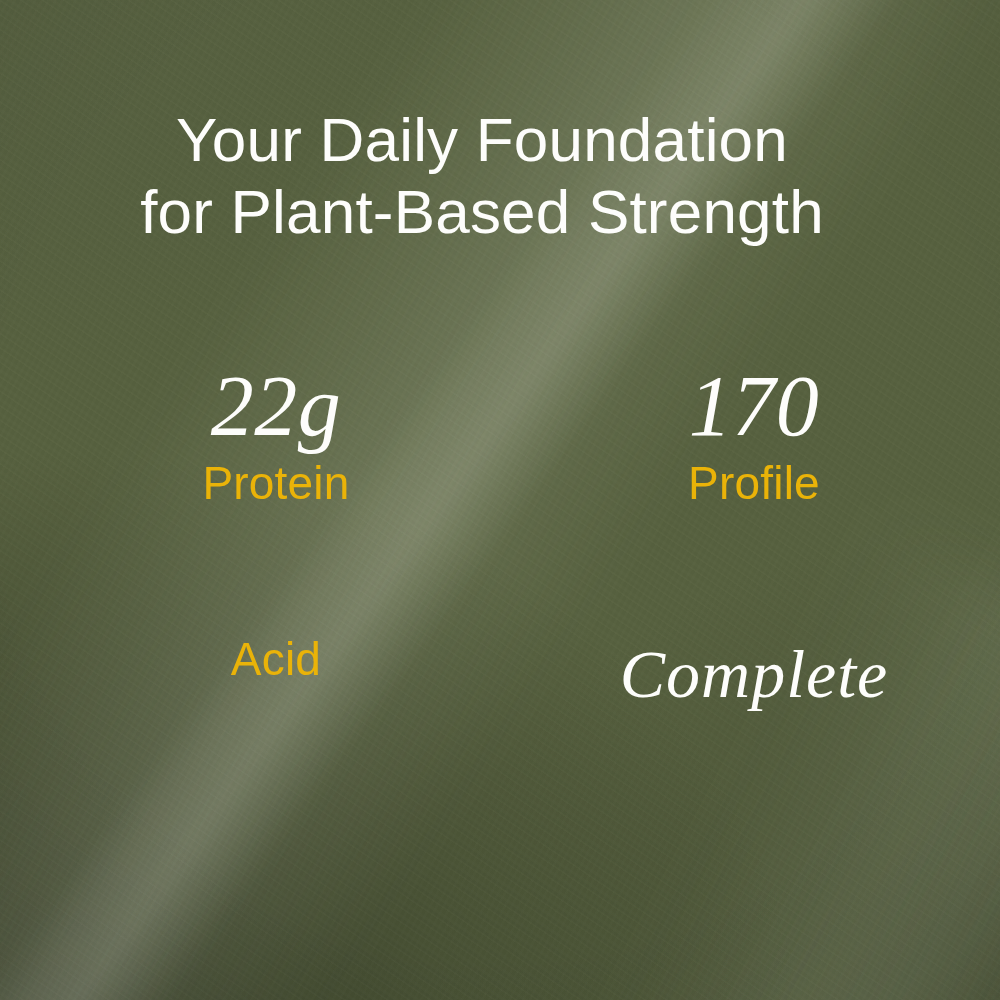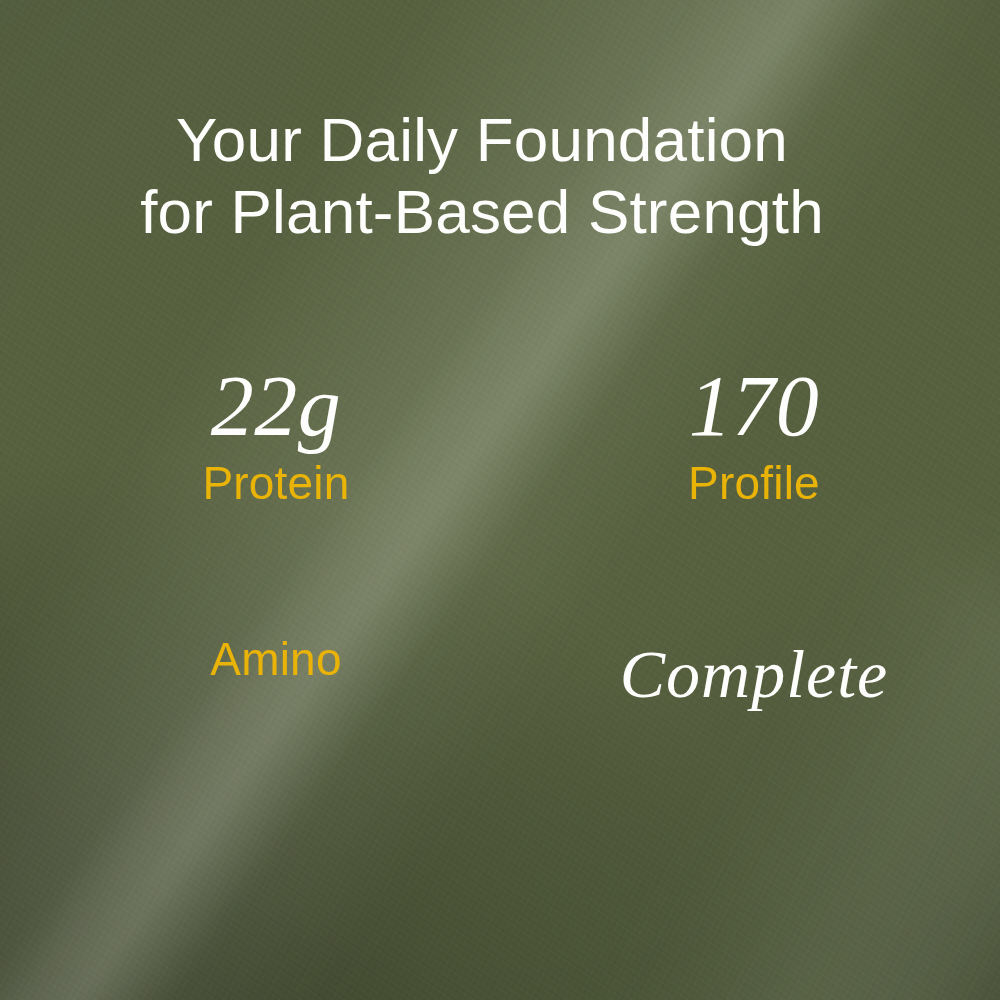--- a/index.html
+++ b/index.html
@@ -201,21 +201,21 @@
 
       <div class="stat-col-right">
         <div class="stat">
           <div class="stat-value">170</div>
           <div class="stat-label">Profile</div>
         </div>
       </div>
 
       <div class="stat-col-left">
         <div class="stat">
-          <div class="stat-label">Amino</div>
+          <div class="stat-label">Acid</div>
         </div>
       </div>
 
       <div class="stat-col-right">
         <div class="stat">
           <div class="stat-value wide">Complete</div>
         </div>
       </div>
 
     </div>

